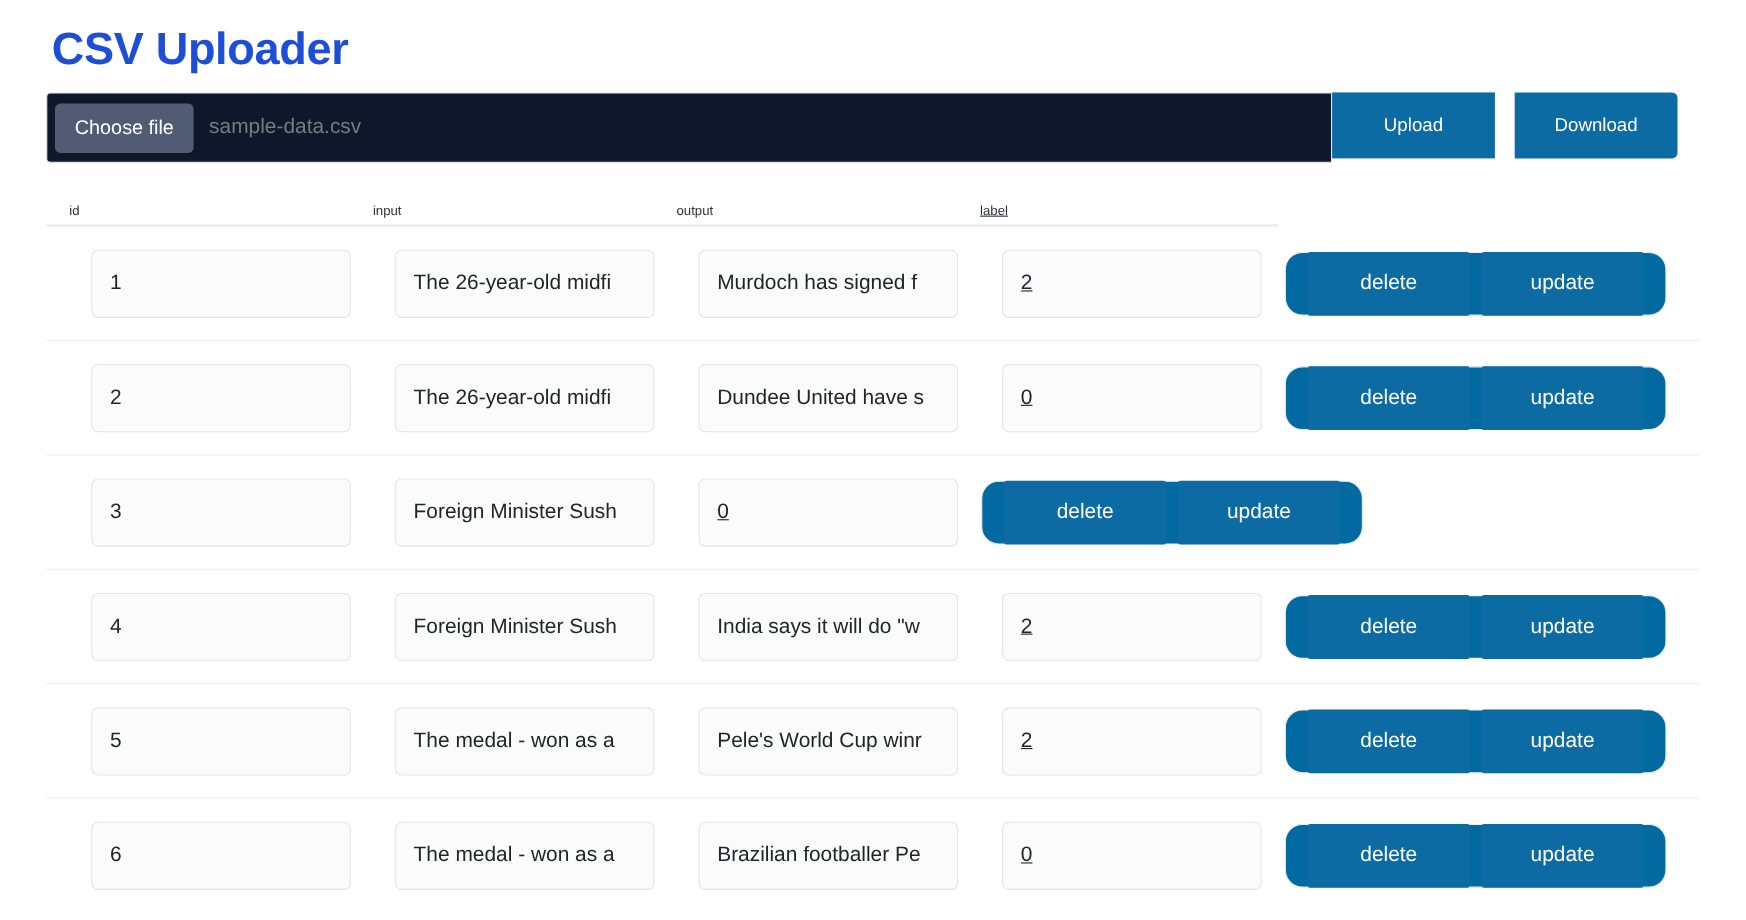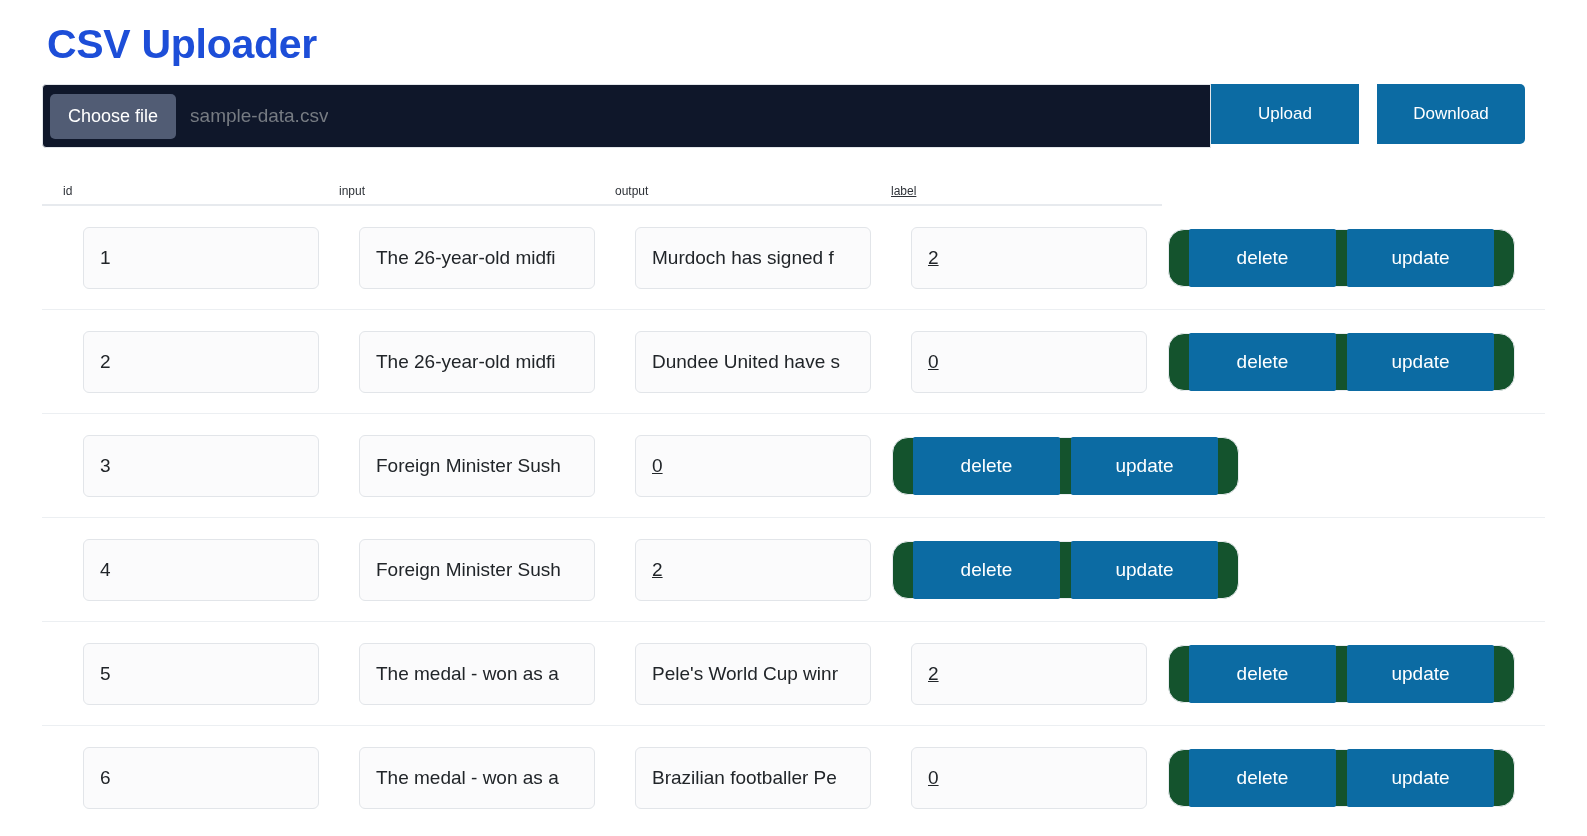--- a/index.html
+++ b/index.html
@@ -151,21 +151,21 @@
   .cell-input::placeholder { color: #9aa0a6; }
 
   .actions {
     display: flex;
     align-items: center;
     width: 344px;
     height: 58px;
     border: 1px solid #e9ecf0;
     border-radius: 16px;
     margin-left: 22px;
-    background: #14532d;
+    background: #0369a1;
     padding-left: 20px;
   }
 
   .row-btn {
     background: #0c6ba3;
     color: #ffffff;
     border: none;
     font-family: "Liberation Sans", sans-serif;
     font-size: 19px;
     height: 58px;
@@ -251,20 +251,23 @@
             <button class="row-btn update">update</button>
           </div>
         </div>
         <div class="trow">
           <div class="cell col-id">
             <input class="cell-input" type="text" value="4" style="">
           </div>
           <div class="cell col-input">
             <input class="cell-input" type="text" value="Foreign Minister Sush" style="">
           </div>
+          <div class="cell col-output">
+            <input class="cell-input" type="text" value="India says it will do &quot;w" style="">
+          </div>
           <div class="cell col-label">
             <input class="cell-input" type="text" value="2" style="">
           </div>
           <div class="actions col-actions">
             <button class="row-btn delete">delete</button>
             <button class="row-btn update">update</button>
           </div>
         </div>
         <div class="trow">
           <div class="cell col-id">

